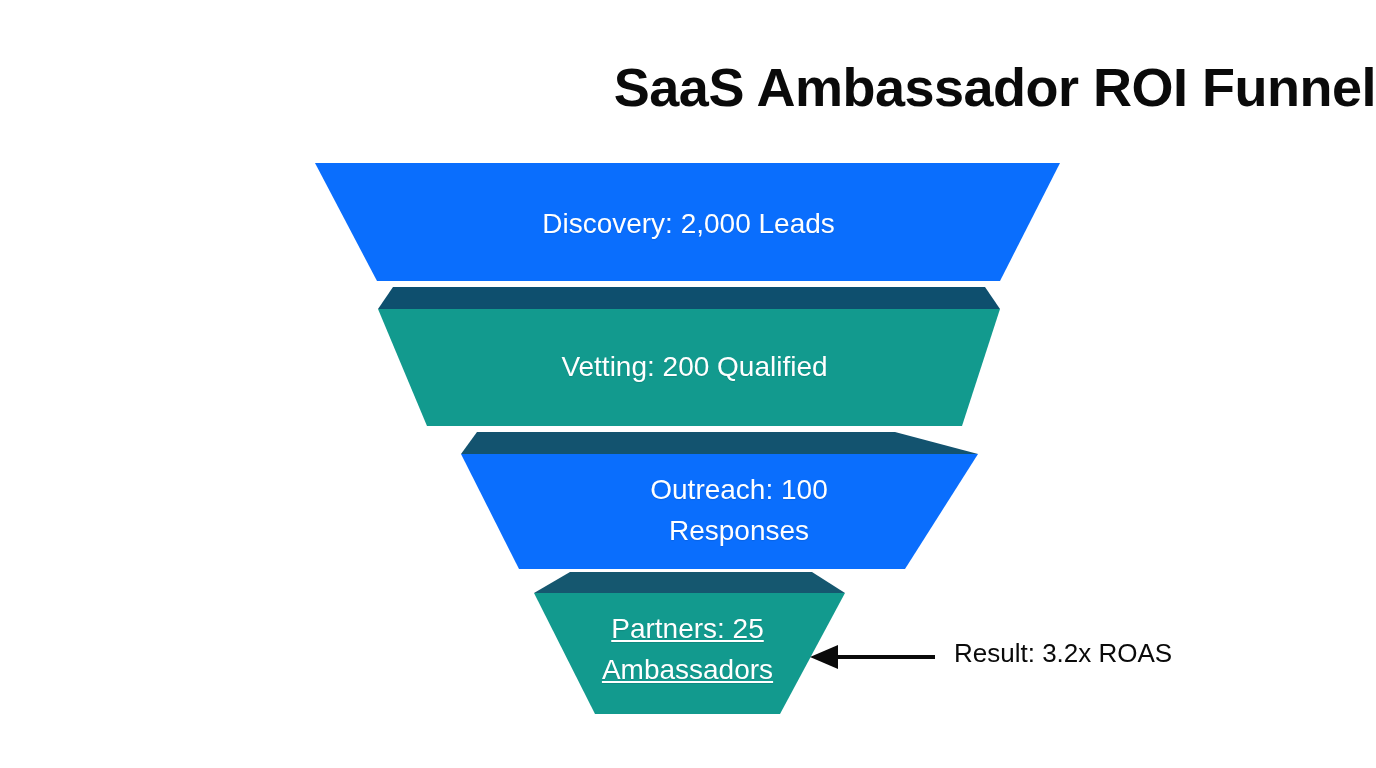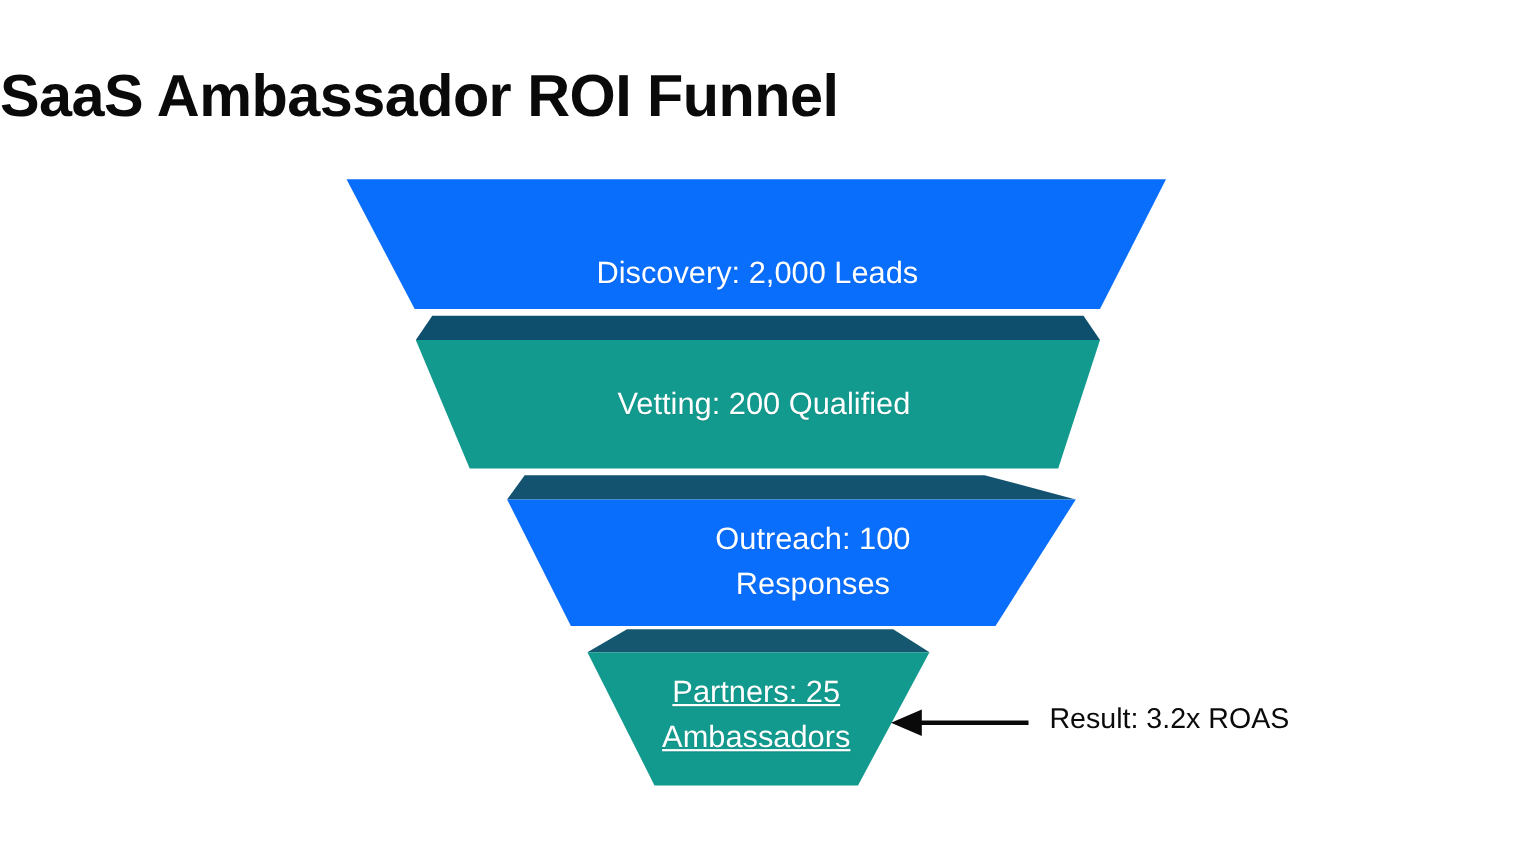--- a/index.html
+++ b/index.html
@@ -19,21 +19,21 @@
     position: absolute;
     inset: 0;
     width: 1376px;
     height: 768px;
   }
   .chart-title {
     position: absolute;
     left: 0;
     top: 58px;
     width: 1376px;
-    text-align: left;
+    text-align: right;
     font-family: "Liberation Sans", sans-serif;
     font-weight: bold;
     font-size: 54px;
     letter-spacing: -0.5px;
     color: #0a0a0a;
     white-space: nowrap;
     line-height: 1.1;
   }
   svg.funnel-svg {
     position: absolute;
@@ -47,21 +47,21 @@
     position: absolute;
     text-align: center;
     color: #ffffff;
     font-family: "Liberation Sans", sans-serif;
     font-weight: 400;
     font-size: 28px;
     line-height: 41px;
     white-space: pre-line;
     text-shadow: 0 1px 1px rgba(0,0,0,0.10);
   }
-  #label-0 { left: 377px; top: 203px; width: 623px; margin-top: 24px; }
+  #label-0 { left: 377px; top: 203px; width: 623px; }
   #label-1 { left: 427px; top: 346px; width: 535px; }
   #label-2 { left: 546px; top: 469px; width: 386px; }
   #label-3 { left: 560px; top: 608px; width: 255px; text-decoration: underline; }
 
   .annotation-text {
     position: absolute;
     left: 954px;
     top: 640px;
     font-family: "Liberation Sans", sans-serif;
     font-size: 26px;

